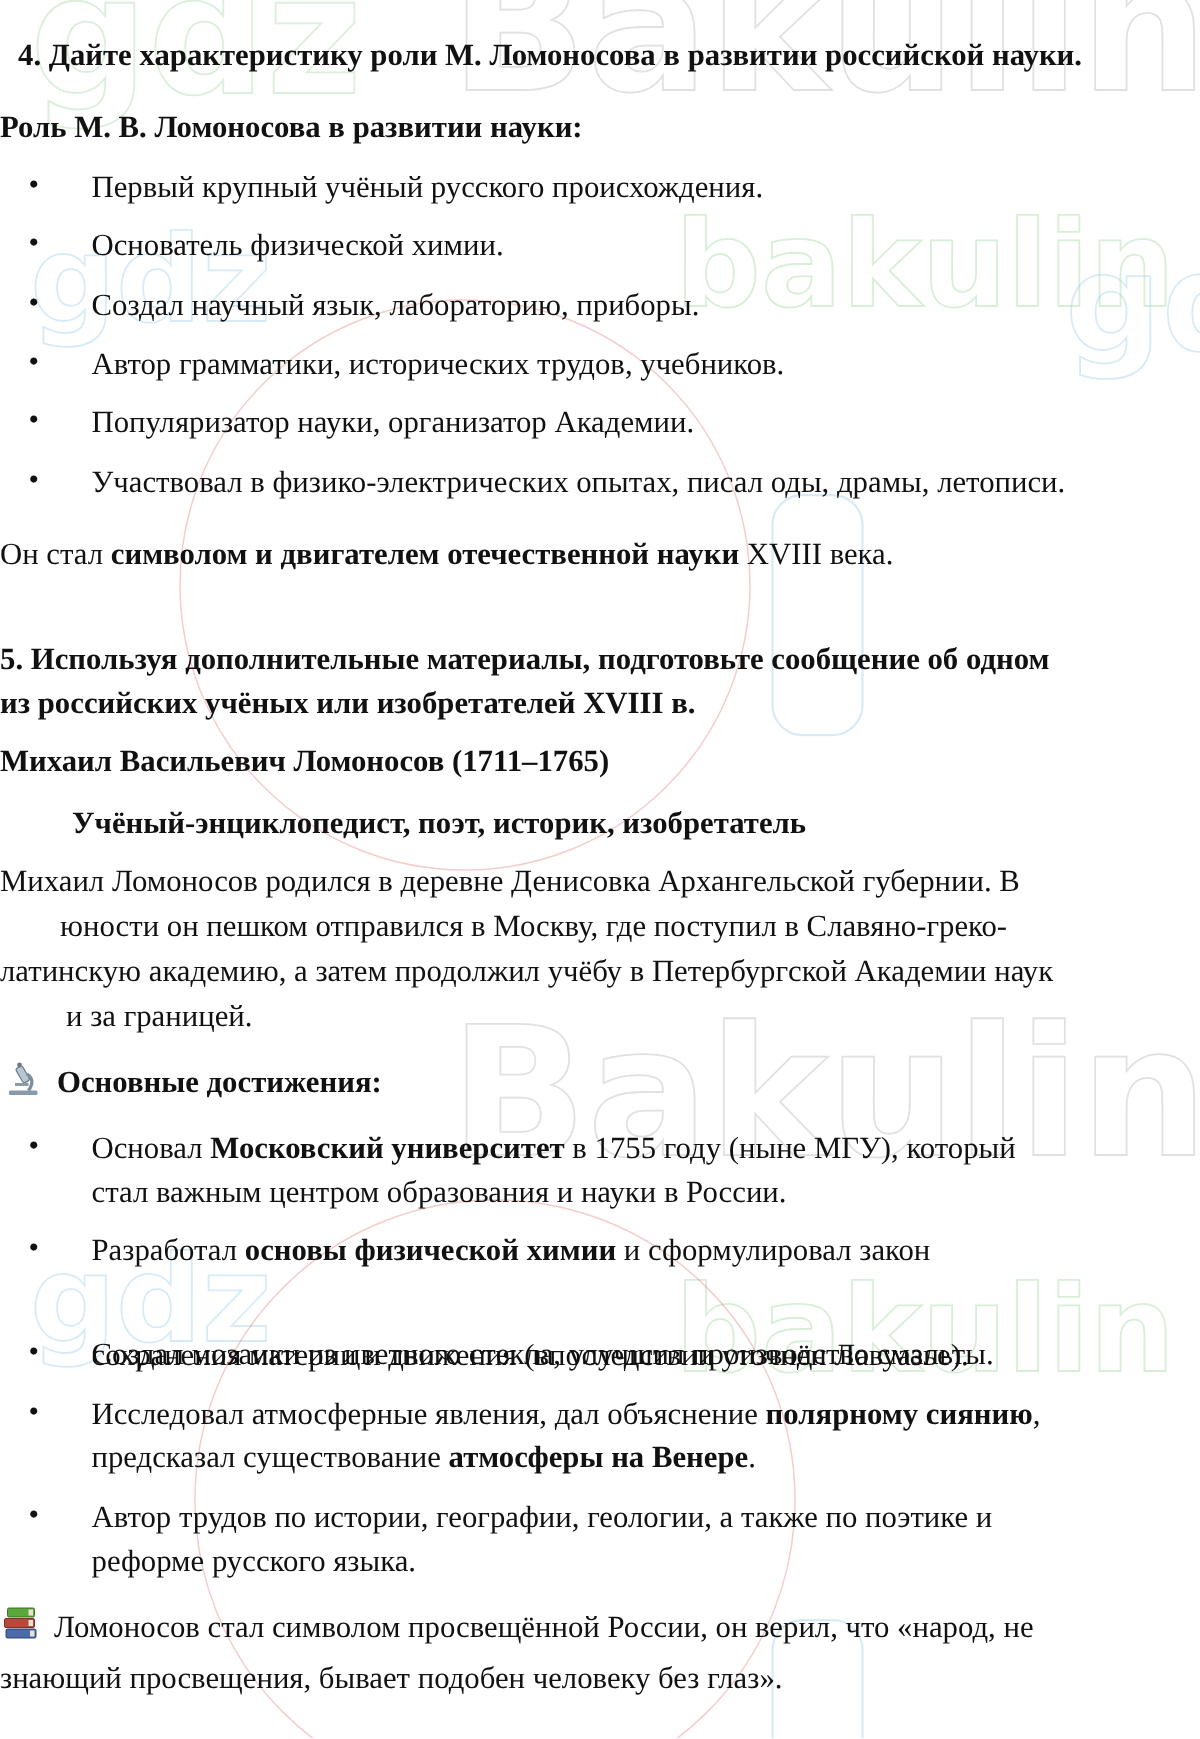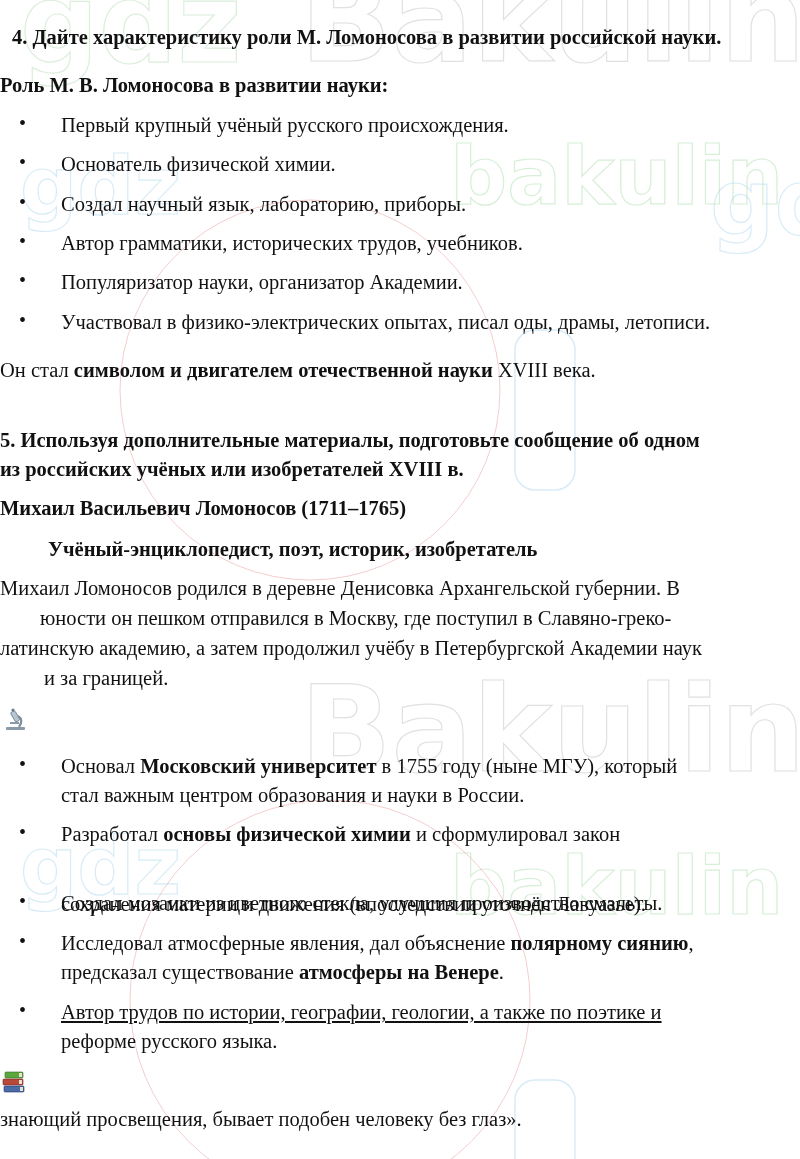--- a/index.html
+++ b/index.html
@@ -88,21 +88,21 @@
     <div class="line" style="top:665px;padding-left:44px;">и за границей.</div>
   </div>
 
   <div class="line b" style="top:707px;left:4px;">
     <svg class="icon-micro" viewBox="0 0 24 24">
       <rect x="2" y="20" width="19" height="3" rx="1" fill="#8a9aa8"></rect>
       <rect x="9" y="4" width="5" height="11" rx="1.5" transform="rotate(-30 11 10)" fill="#b7c6d2" stroke="#6b7c8a" stroke-width="0.8"></rect>
       <path d="M14 9 Q20 13 15 20" fill="none" stroke="#7d8e9c" stroke-width="2.2"></path>
       <rect x="6" y="15" width="9" height="2" fill="#8a9aa8"></rect>
       <circle cx="9" cy="3" r="1.6" fill="#6b7c8a"></circle>
-    </svg>
+    </svg><span>Основные достижения:</span>
   </div>
 
   <div>
     <div>
       <span class="bullet" style="top:753px;">•</span>
       <span class="btext" style="top:753px;"><span>Основал </span><span class="b">Московский университет</span><span> в 1755 году (ныне МГУ), который</span></span>
       <span class="btext" style="top:782px;">стал важным центром образования и науки в России.</span>
     </div>
     <div>
       <span class="bullet" style="top:821px;">•</span>
@@ -113,30 +113,30 @@
       <span class="bullet" style="top:890px;">•</span>
       <span class="btext" style="top:890px;">Создал мозаики из цветного стекла, улучшил производство смальты.</span>
     </div>
     <div>
       <span class="bullet" style="top:930px;">•</span>
       <span class="btext" style="top:930px;"><span>Исследовал атмосферные явления, дал объяснение </span><span class="b">полярному сиянию</span><span>,</span></span>
       <span class="btext" style="top:959px;"><span>предсказал существование </span><span class="b">атмосферы на Венере</span><span>.</span></span>
     </div>
     <div>
       <span class="bullet" style="top:999px;">•</span>
-      <span class="btext" style="top:999px;text-decoration:underline;">Автор трудов по истории, географии, геологии, а также по поэтике и</span>
+      <span class="btext" style="top:999px;">Автор трудов по истории, географии, геологии, а также по поэтике и</span>
       <span class="btext" style="top:1028px;">реформе русского языка.</span>
     </div>
   </div>
 
   <div class="line" style="top:1071px;left:2px;">
     <svg class="icon-books" viewBox="0 0 26 22">
       <rect x="3" y="1" width="18" height="6" rx="1" fill="#5aa83c" stroke="#2f6b1f" stroke-width="0.6"></rect>
       <rect x="1" y="8" width="20" height="6" rx="1" fill="#b8493a" stroke="#6e2418" stroke-width="0.6"></rect>
       <rect x="2" y="15" width="20" height="6" rx="1" fill="#4a6aa8" stroke="#22386b" stroke-width="0.6"></rect>
       <rect x="17" y="2" width="3" height="4" fill="#e8e2cf"></rect>
       <rect x="17" y="9" width="3" height="4" fill="#e8e2cf"></rect>
       <rect x="18" y="16" width="3" height="4" fill="#e8e2cf"></rect>
-    </svg>
+    </svg><span>Ломоносов стал символом просвещённой России, он верил, что «народ, не</span>
   </div>
   <div class="line" style="top:1106px;">знающий просвещения, бывает подобен человеку без глаз».</div>
 
 </div>
 
 </body></html>

